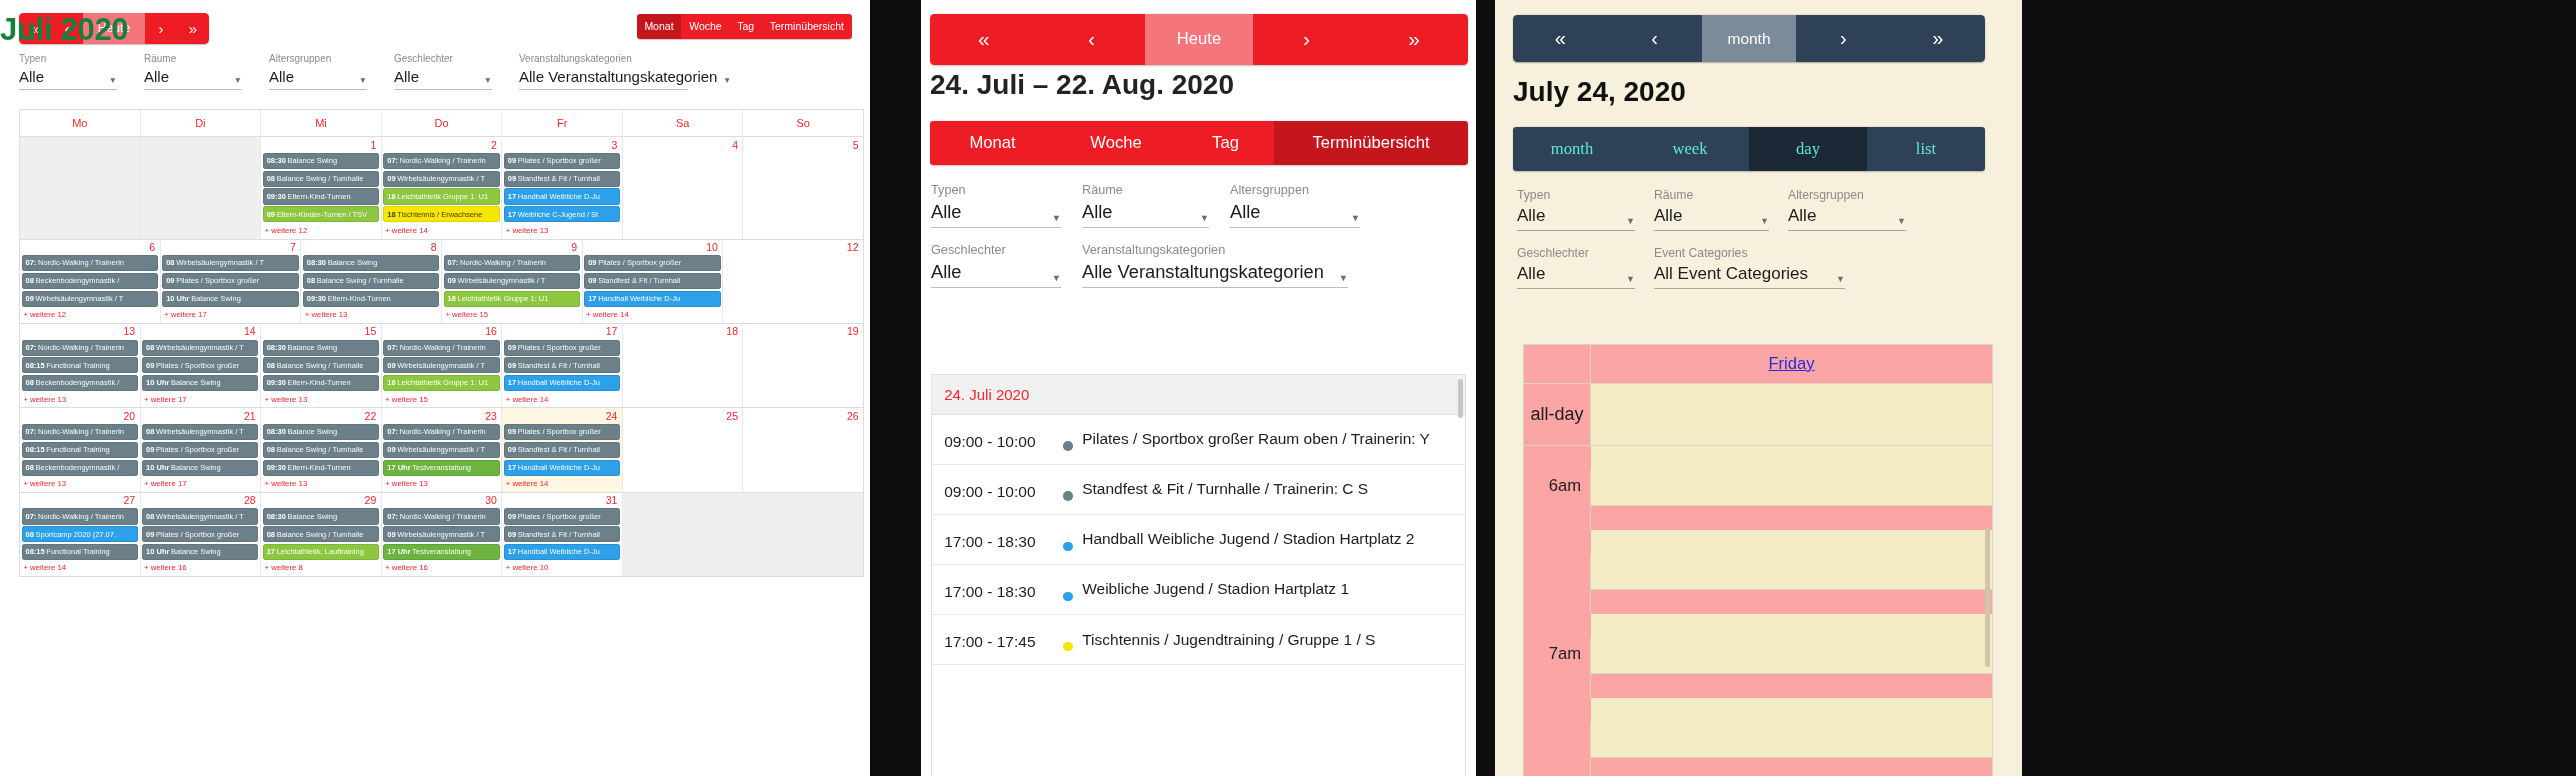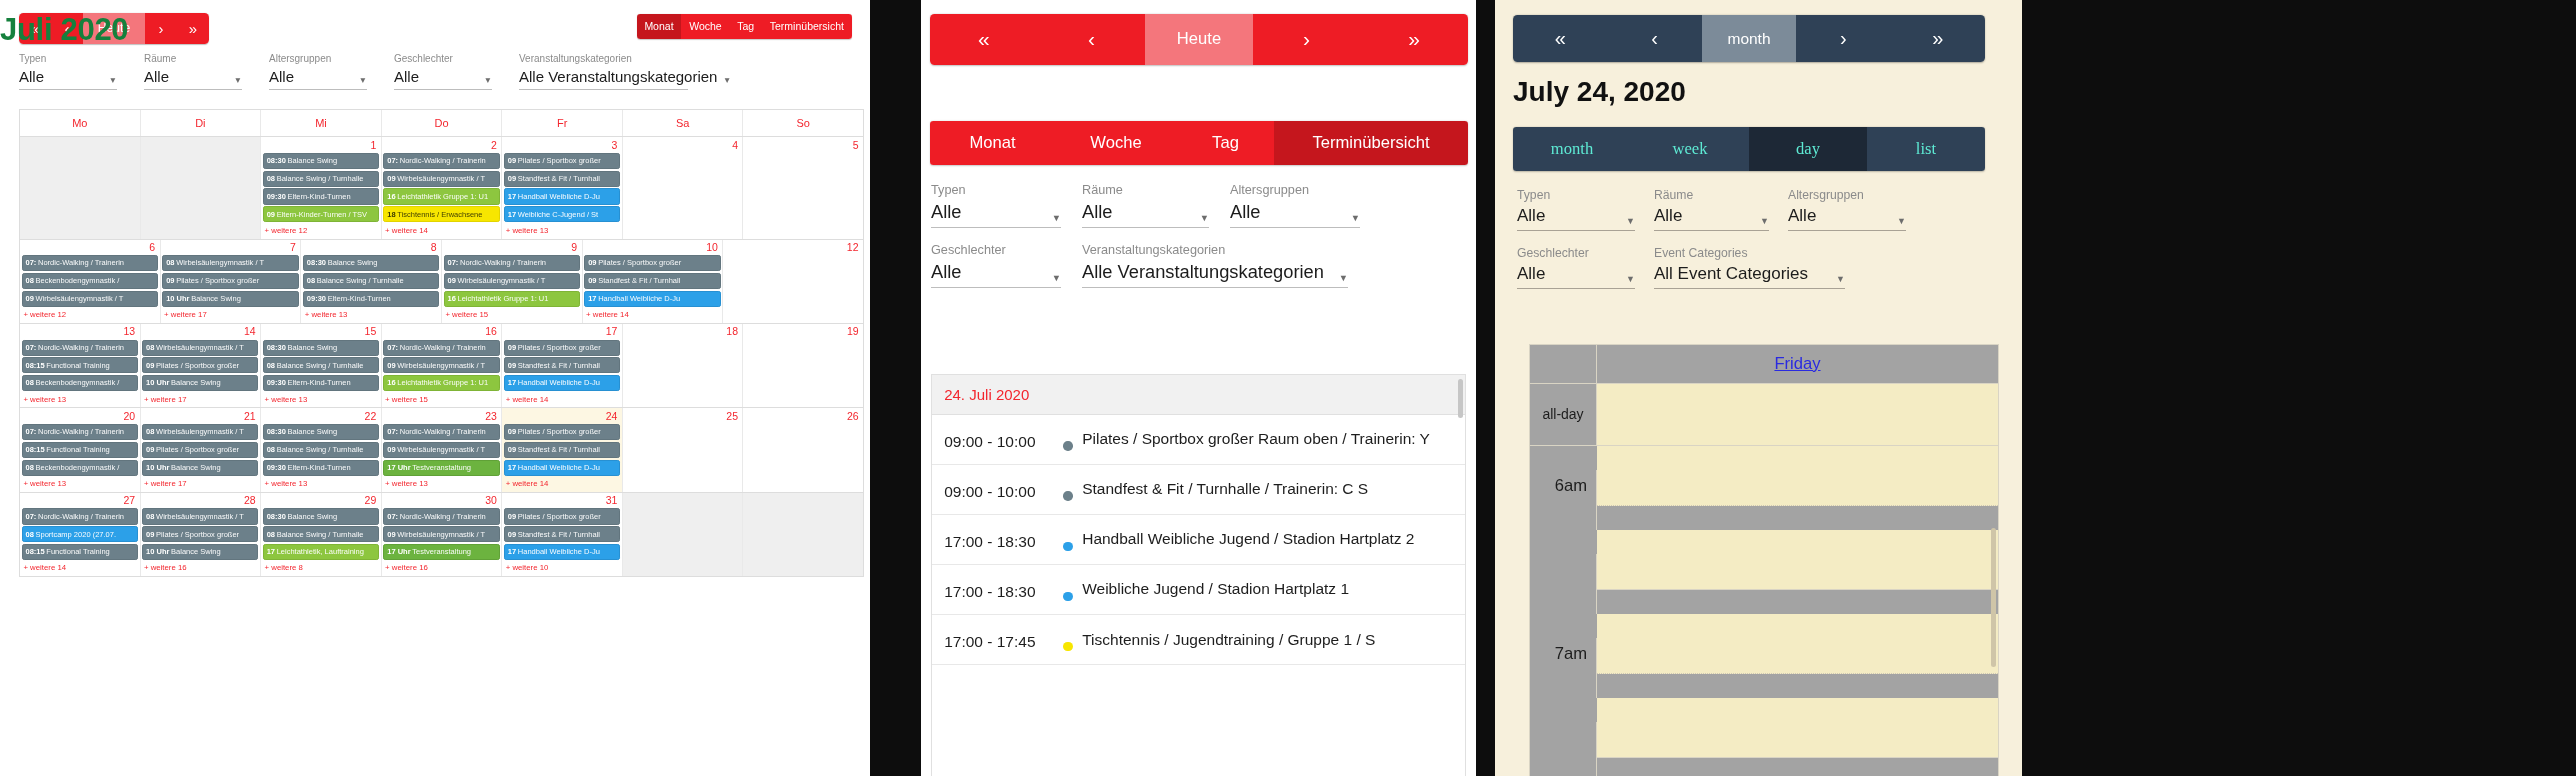--- a/index.html
+++ b/index.html
@@ -215,35 +215,35 @@
   .c-filter { margin-right: 19px; }
   .c-filter .f-label { font-size: 12.2px; }
   .c-filter .f-value { font-size: 17px; }
   .c-filter .f-caret { font-size: 9px; }
   .c-filter .f-select { border-bottom: 1.1px solid #a9a295; }
   .cw1 { width: 118px; } .cw2 { width: 115px; } .cw3 { width: 118px; }
   .cw4 { width: 118px; } .cw5 { width: 191px; }
   .cw5 .f-caret { margin-left: 4.4px; }
 
   .c-daygrid {
-    position: absolute; left: 34px; top: 344px; width: 470px; height: 432px;
+    position: absolute; left: 28px; top: 344px; width: 470px; height: 432px;
     border: 0.6px solid #d9d4c4; border-bottom: 0; overflow: hidden;
-    background: #a3a3a3;
+    background: #fca5a5;
   }
   .c-dayhead { display: flex; border-bottom: 0.6px solid #d9d4c4; }
   .c-axiscell { flex: 0 0 67px; border-right: 0.6px solid #d9d4c4; }
   .c-headcell {
     flex: 1 1 auto; text-align: center; padding: 9px 0;
     font-size: 16.6px;
   }
   .c-headcell a { color: #2a2ae0; text-decoration: underline; cursor: pointer; }
   .c-allday { display: flex; border-bottom: 1.7px solid #d9d4c4; }
   .c-allday .c-axiscell {
     display: flex; align-items: center; justify-content: center;
-    font-size: 14px; color: #1d1d1d; line-height: 1.25; text-align: center;
+    font-size: 18px; color: #1d1d1d; line-height: 1.25; text-align: center;
     padding: 7.8px 0; word-break: break-word;
   }
   .c-allday .slot { flex: 1 1 auto; background: #f4ecc4; min-height: 61px; }
   .c-hourrow { display: flex; }
   .c-hourrow .c-axiscell {
     text-align: right; padding: 5.5px 9px 0 0; font-size: 16.6px; color: #1d1d1d;
     height: 60px;
     margin-top: 24px;
   }
   .c-hourrow .slot {
@@ -535,20 +535,21 @@
 
   <div class="panel-b">
     <div class="b-navgroup">
       <button class="b-navbtn">«</button>
       <button class="b-navbtn">‹</button>
       <button class="b-navbtn active">Heute</button>
       <button class="b-navbtn">›</button>
       <button class="b-navbtn">»</button>
     </div>
 
+    <div class="b-title">24. Juli – 22. Aug. 2020</div>
 
     <div class="b-viewgroup">
       <button class="b-viewbtn v1">Monat</button>
       <button class="b-viewbtn v2">Woche</button>
       <button class="b-viewbtn v3">Tag</button>
       <button class="b-viewbtn v4">Terminübersicht</button>
     </div>
 
     <div class="b-filters">
       <div class="b-frow">

